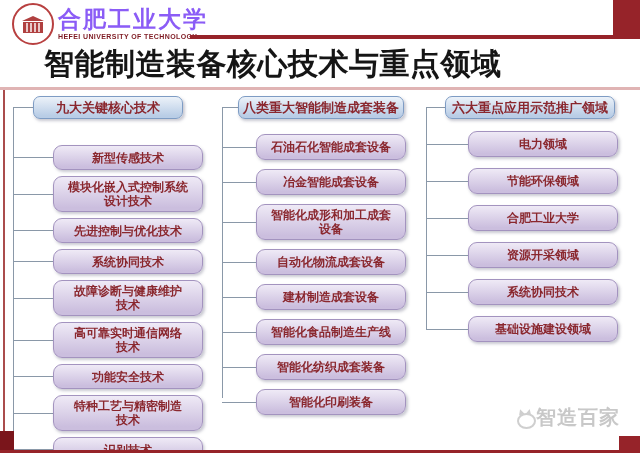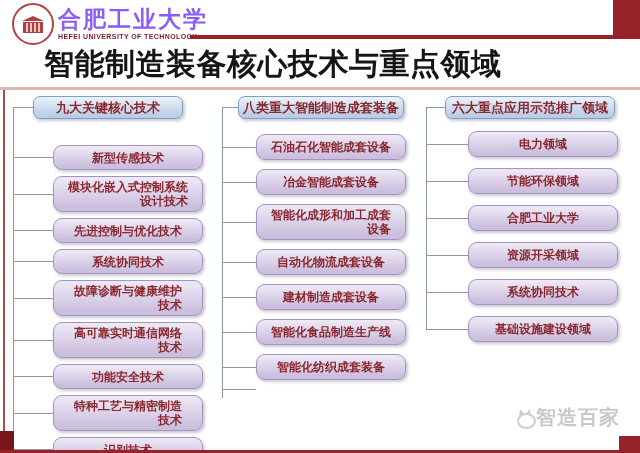--- a/index.html
+++ b/index.html
@@ -80,21 +80,21 @@
   .col-2 .header-row .stub{width:19px;}
   .col-2 .item-row  .stub{width:42px;}
   .col-0 .row + .row{margin-top:6px;}
   .col-0 .row.first-item{margin-top:26px;}
   .col-1 .row + .row{margin-top:9px;}
   .col-1 .row.first-item{margin-top:15px;}
   .col-2 .row + .row{margin-top:11px;}
   .col-2 .row.first-item{margin-top:12px;}
   .box{
     box-sizing:border-box;display:flex;align-items:center;justify-content:center;
-    text-align:right;white-space:pre-line;
+    text-align:center;white-space:pre-line;
     border-radius:9px;padding:3px 4px;
     color:var(--box-text,#8a272e);font-weight:700;
     box-shadow:1.5px 2px 3px rgba(100,100,125,.35);
     line-height:14px;
   }
   .header-box{
     min-height:23px;font-size:13px;border-radius:7px;
     border:1px solid var(--header-box-border,#7e9cc4);
     background:linear-gradient(180deg,#ecf2f9 0%,var(--header-box-fill,#b9cde6) 90%);
   }
@@ -239,20 +239,21 @@
         <div class="row item-row">
           <span class="stub"></span>
           <div class="box item-box">智能化食品制造生产线</div>
         </div>
         <div class="row item-row">
           <span class="stub"></span>
           <div class="box item-box">智能化纺织成套装备</div>
         </div>
         <div class="row item-row">
           <span class="stub"></span>
+          <div class="box item-box">智能化印刷装备</div>
         </div>
       </div>
       <div class="column col-2">
         <div class="trunk"></div>
         <div class="row header-row">
           <span class="stub"></span>
           <div class="box header-box">六大重点应用示范推广领域</div>
         </div>
         <div class="row item-row first-item">
           <span class="stub"></span>

